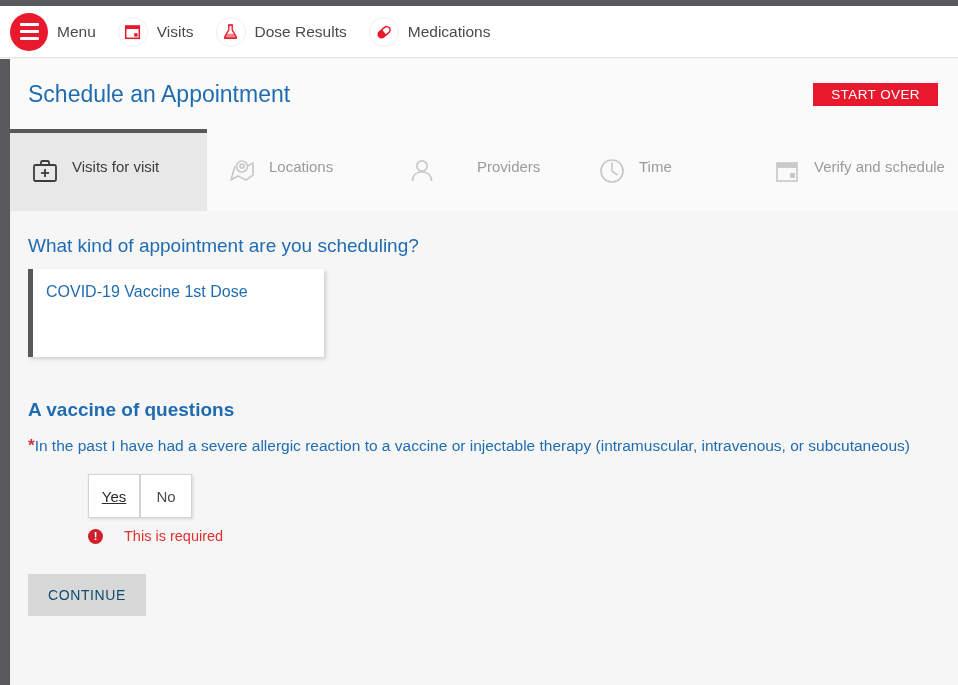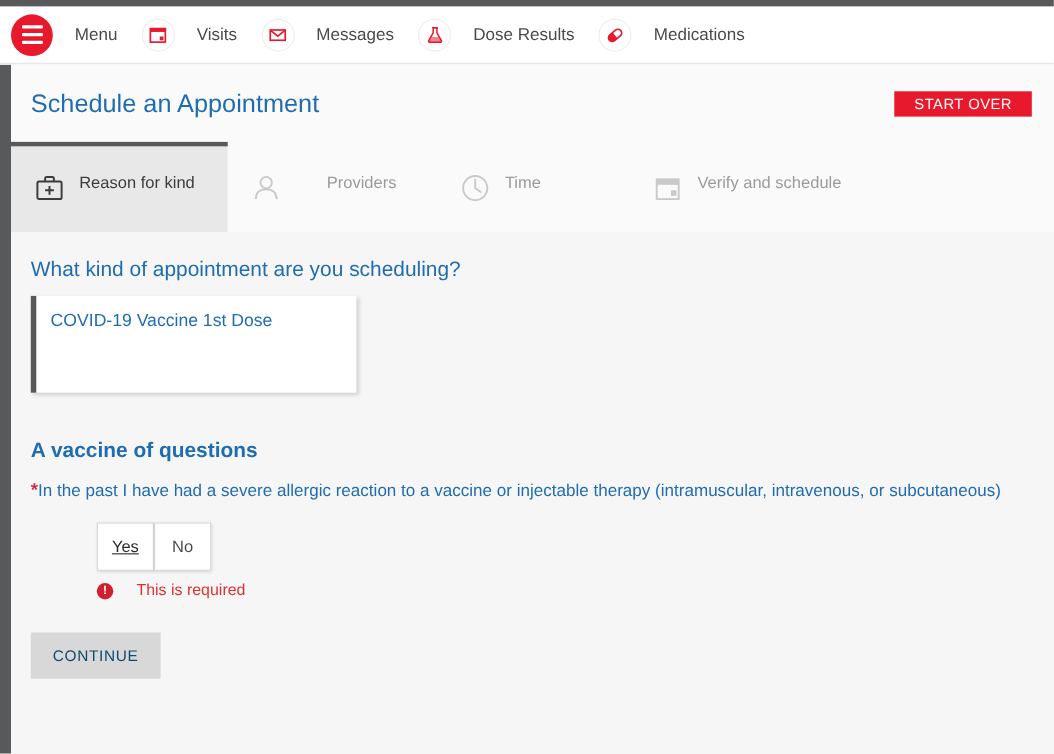--- a/index.html
+++ b/index.html
@@ -39,21 +39,21 @@
     display: flex;
     align-items: center;
     margin-right: 22px;
     cursor: pointer;
     white-space: nowrap;
   }
 
   .nav-label {
     font-size: 15.5px;
     color: #4a4a4a;
-    margin-left: 20px;
+    margin-left: 9px;
   }
 
   
   .hamburger {
     width: 38px; height: 38px;
     border-radius: 50%;
     background: #e8192c;
     display: flex;
     flex-direction: column;
     align-items: center;
@@ -286,29 +286,20 @@
     <span class="icon-circle">
       <svg width="17" height="17" viewBox="0 0 20 20">
         <rect x="2" y="3.5" width="16" height="14.5" fill="none" stroke="#e8192c" stroke-width="1.8"></rect>
         <rect x="2" y="3.5" width="16" height="3.6" fill="#e8192c"></rect>
         <rect x="12" y="12" width="4" height="4" fill="#e8192c"></rect>
       </svg>
     </span>
     <span class="nav-label">Visits</span>
   </div>
 
-  <div class="nav-item">
-    <span class="icon-circle">
-      <svg width="17" height="17" viewBox="0 0 20 20">
-        <rect x="2" y="5" width="16" height="11" fill="none" stroke="#e8192c" stroke-width="1.8"></rect>
-        <polyline points="2.6,5.6 10,11.6 17.4,5.6" fill="none" stroke="#e8192c" stroke-width="1.8"></polyline>
-      </svg>
-    </span>
-    <span class="nav-label">Messages</span>
-  </div>
 
   <div class="nav-item">
     <span class="icon-circle">
       <svg width="17" height="17" viewBox="0 0 20 20">
         <path d="M8 2.5 L8 8 L3.2 16.4 A1 1 0 0 0 4 18 L16 18 A1 1 0 0 0 16.8 16.4 L12 8 L12 2.5 Z" fill="none" stroke="#e8192c" stroke-width="1.6" stroke-linejoin="round"></path>
         <line x1="7" y1="2.5" x2="13" y2="2.5" stroke="#e8192c" stroke-width="1.6"></line>
         <path d="M6 12.5 L14 12.5 L16.8 16.4 A1 1 0 0 1 16 18 L4 18 A1 1 0 0 1 3.2 16.4 Z" fill="#e8192c" opacity="0.55"></path>
       </svg>
     </span>
     <span class="nav-label">Dose Results</span>
@@ -338,23 +329,33 @@
 
   <div class="tab tab-0 active">
     <span class="tab-icon">
       <svg width="30" height="30" viewBox="0 0 30 30">
         <rect x="4" y="9" width="22" height="16" rx="1.5" fill="none" stroke="#3c3c3c" stroke-width="1.8"></rect>
         <path d="M11 9 L11 6.5 A1.5 1.5 0 0 1 12.5 5 L17.5 5 A1.5 1.5 0 0 1 19 6.5 L19 9" fill="none" stroke="#3c3c3c" stroke-width="1.8"></path>
         <line x1="15" y1="13" x2="15" y2="21" stroke="#3c3c3c" stroke-width="1.8"></line>
         <line x1="11" y1="17" x2="19" y2="17" stroke="#3c3c3c" stroke-width="1.8"></line>
       </svg>
     </span>
-    <span class="tab-label">Reason for kind</span>
-  </div>
-
+    <span class="tab-label">Visits for visit</span>
+  </div>
+
+  <div class="tab tab-1">
+    <span class="tab-icon">
+      <svg width="30" height="30" viewBox="0 0 30 30">
+        <path d="M8 10 L4 24 L11 20 L19 24 L26 19 L26 7 L19 11 L15 9" fill="none" stroke="#c9c9c9" stroke-width="1.7" stroke-linejoin="round"></path>
+        <circle cx="15" cy="10.5" r="5.5" fill="#fafafa" stroke="#c9c9c9" stroke-width="1.7"></circle>
+        <circle cx="15" cy="10" r="2" fill="none" stroke="#c9c9c9" stroke-width="1.7"></circle>
+      </svg>
+    </span>
+    <span class="tab-label">Locations</span>
+  </div>
 
   <div class="tab tab-2">
     <span class="tab-icon">
       <svg width="30" height="30" viewBox="0 0 30 30">
         <circle cx="15" cy="10" r="5.2" fill="none" stroke="#c9c9c9" stroke-width="1.7"></circle>
         <path d="M5.5 25 C5.5 18.5 10 16 15 16 C20 16 24.5 18.5 24.5 25" fill="none" stroke="#c9c9c9" stroke-width="1.7"></path>
       </svg>
     </span>
     <span class="tab-label">Providers</span>
   </div>

